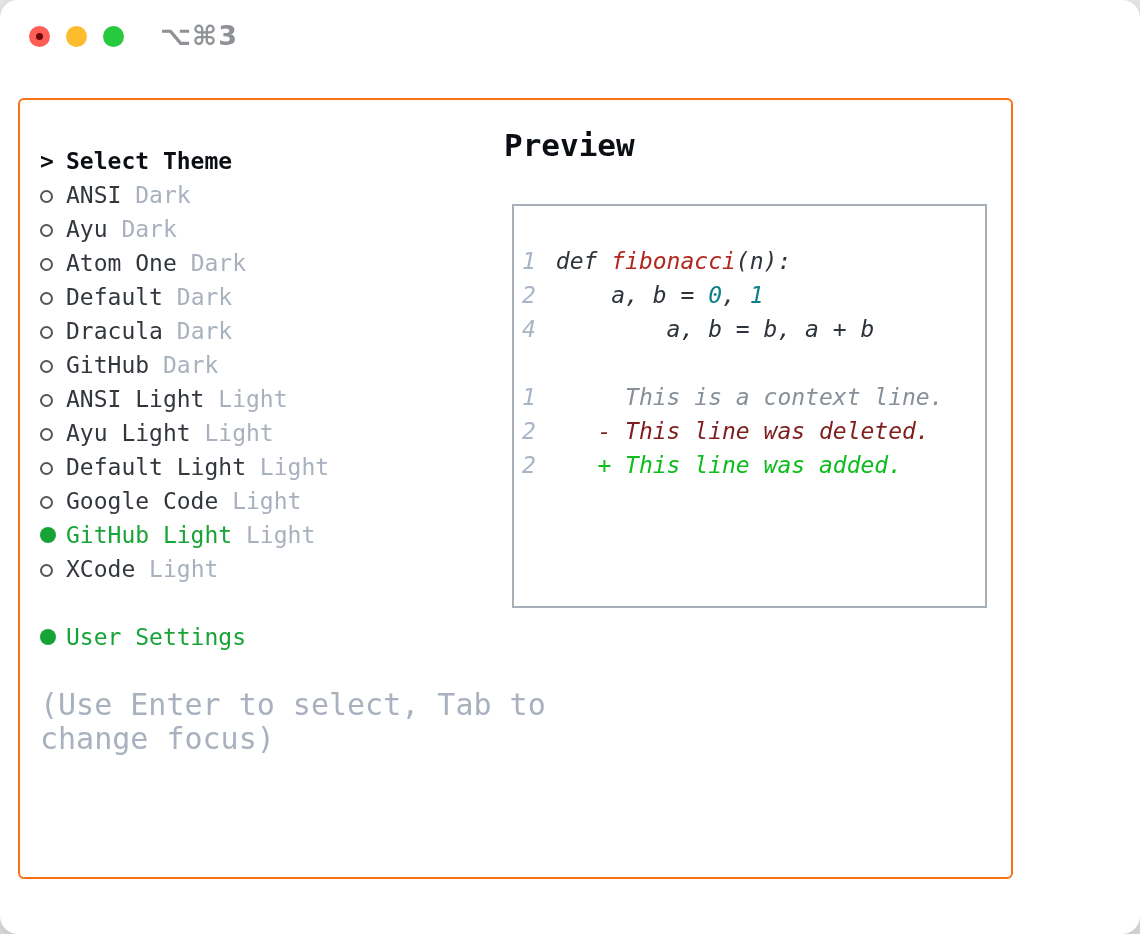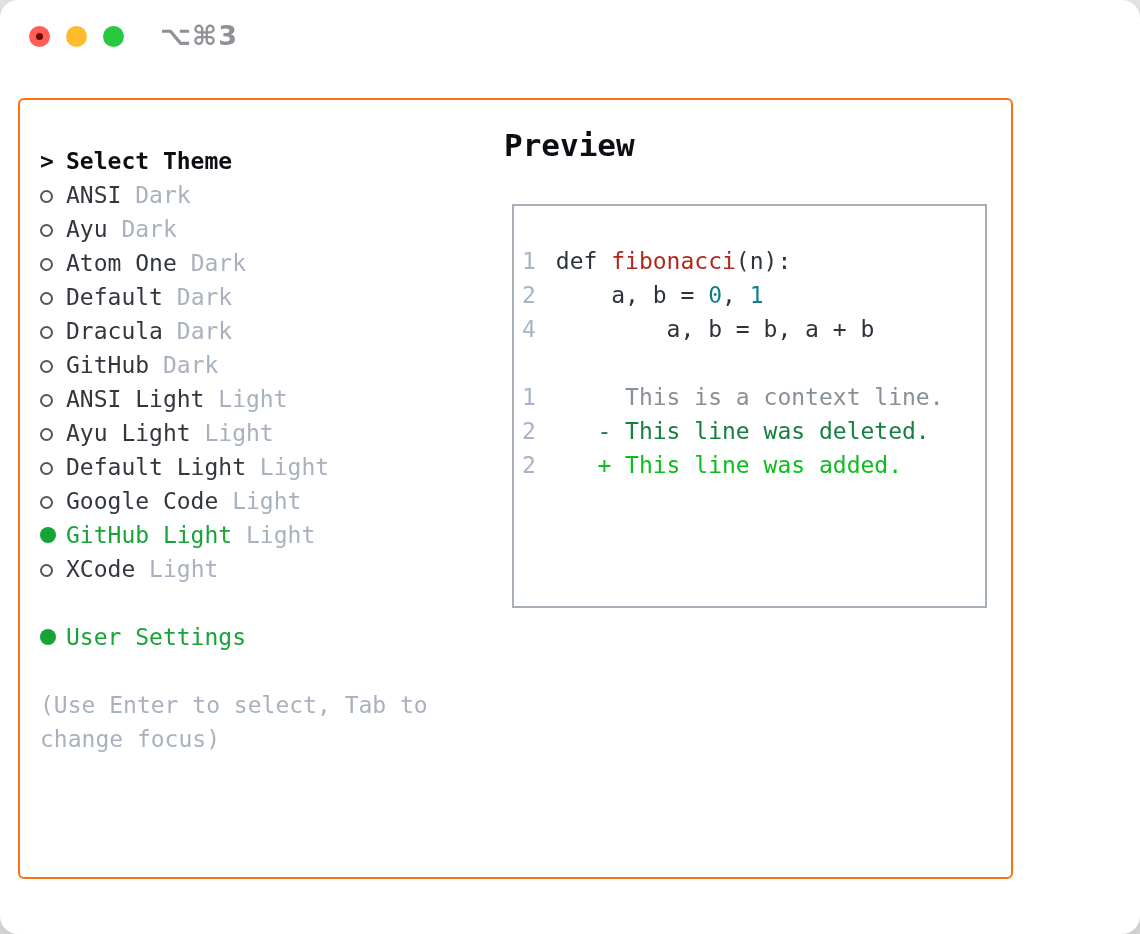--- a/index.html
+++ b/index.html
@@ -45,41 +45,41 @@
   .radio.selected { width:16px; height:16px; border:none; background:#17a437; margin-top:8px; }
   .prompt { color:#0b0e12; font-weight:bold; }
   .hdr  { color:#0b0e12; font-weight:bold; }
   .hdr2 { color:#1a1e23; }
   .tname { color:#32373d; }
   .tname.selected { color:#17a437; }
   .tvariant { color:#a8b1bd; white-space:pre; }
   .opt-label { color:#32373d; }
   .opt-label.selected { color:#17a437; }
   .help {
-    margin-top:0; max-width:29ch; font-size:23px; line-height:34px;
+    margin-top:0; max-width:29ch; font-size:30px; line-height:34px;
     color:#a8b1bd; white-space:normal;
   }
 
   
   .preview-title {
     position:absolute; left:484px; top:28px; height:34px; line-height:34px;
     font-size:31px; font-weight:bold; color:#0b0e12;
   }
   .preview-box {
     position:absolute; left:492px; top:104px; width:475px; height:404px;
-    border:2px solid #a7afb9; background:#fff; padding:38px 6px 0 8px;
+    border:2px solid #a7afb9; background:#fff; padding:38px 6px 0 8px;font-style:italic;
   }
   .pline { height:34px; line-height:34px; font-size:23px; white-space:pre; }
   .gutter { display:inline-block; width:1ch; margin-right:20px; color:#a9b4c4; }
   .seg-code     { color:#2d333a; }
   .seg-function { color:#b2271d; }
   .seg-number   { color:#0f7f8b; }
   .seg-builtin  { color:#169bd5; }
   .seg-context  { color:#878f98; }
-  .seg-deleted  { color:#15803d; }
+  .seg-deleted  { color:#7f1d1d; }
   .seg-added    { color:#0cbd1c; }
 </style>
 </head>
 <body>
 
 <div class="window">
 
   <div class="titlebar">
     <div class="lights">
       <span class="light red">

